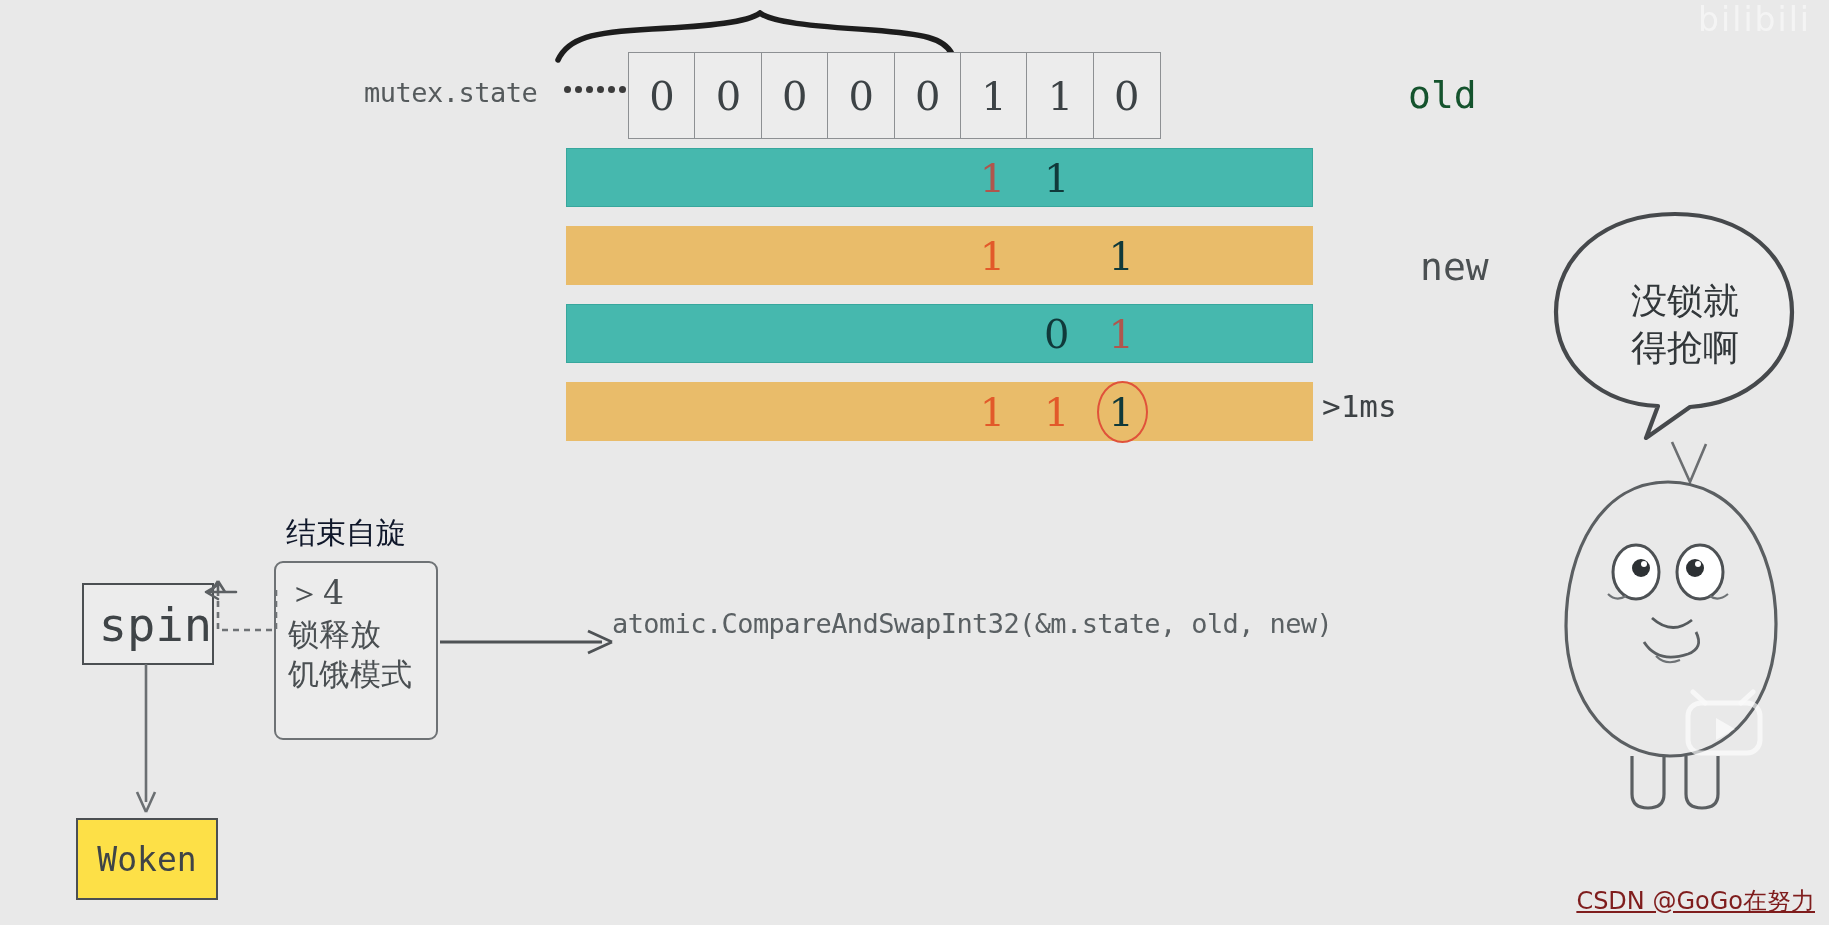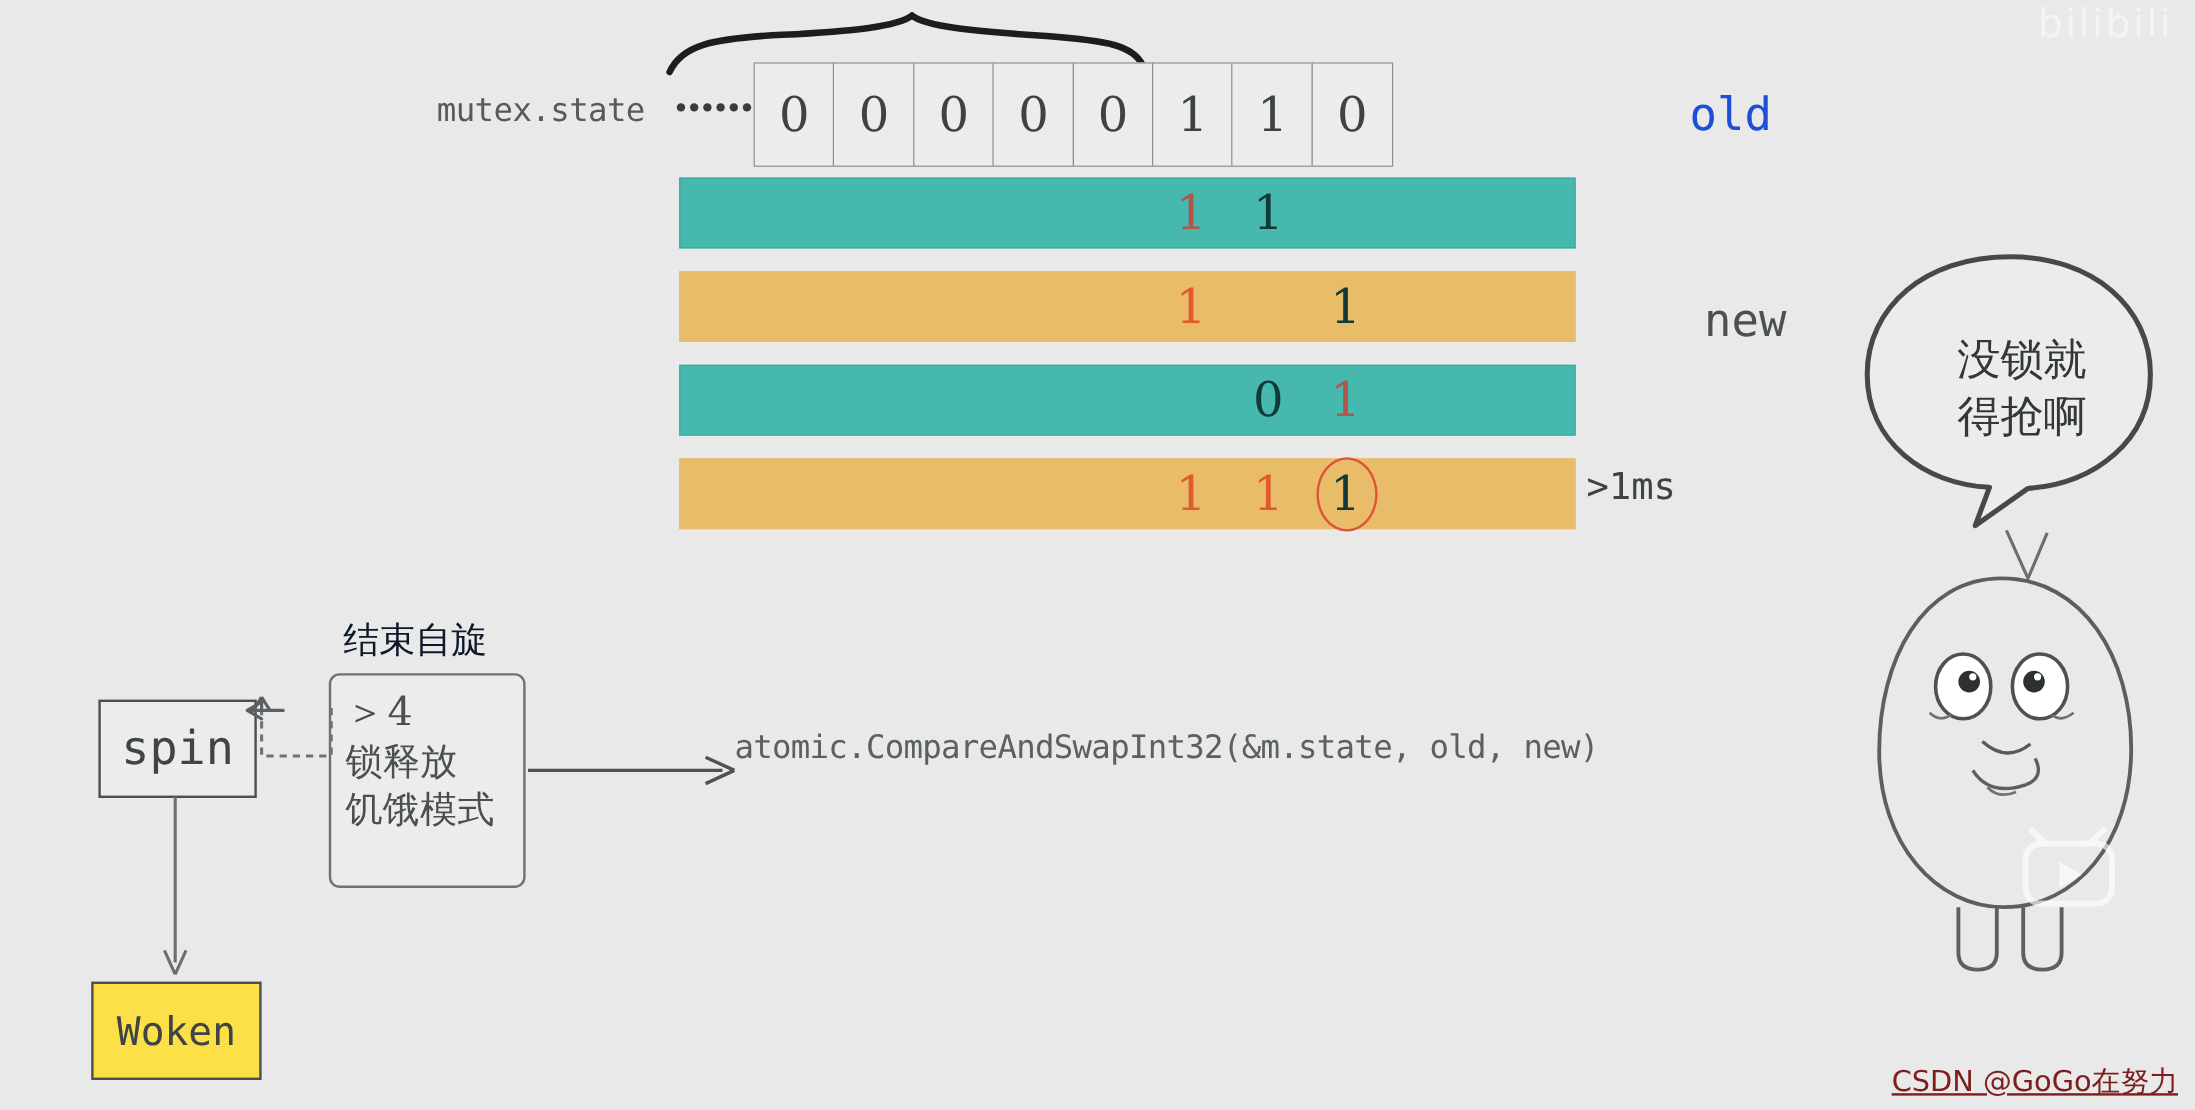--- a/index.html
+++ b/index.html
@@ -91,42 +91,42 @@
     position: absolute; left: 2px; top: -1px;
     width: 47px; height: 58px;
     border: 2.6px solid #e0523a;
     border-radius: 50%;
   }
 
   
   #label-old {
     left: 1408px; top: 73px;
     font-family: "DejaVu Sans Mono", monospace;
-    font-size: 38px; color: #1d4ed8;
+    font-size: 38px; color: #14532d;
   }
   #label-new {
     left: 1420px; top: 245px;
     font-family: "DejaVu Sans Mono", monospace;
     font-size: 38px; color: #4b5052;
   }
   #label-1ms {
     left: 1322px; top: 388px;
     font-family: "DejaVu Sans Mono", monospace;
     font-size: 31px; color: #3d4245;
   }
 
   
   #spin-box {
     left: 82px; top: 583px;
     width: 128px; height: 78px;
     border: 2.4px solid #4b4f52;
     background: #ececec;
-    display: flex; align-items: center; justify-content: center;
-    font-family: "DejaVu Sans Mono", monospace;
-    font-size: 39px; color: #3f4447;
+    display: flex; align-items: center; justify-content: flex-end;
+    font-family: "DejaVu Sans Mono", monospace;
+    font-size: 47px; color: #3f4447;
   }
   #woken-box {
     left: 76px; top: 818px;
     width: 138px; height: 78px;
     border: 2.4px solid #4b4f52;
     background: #fde047;
     display: flex; align-items: center; justify-content: center;
     font-family: "DejaVu Sans Mono", monospace;
     font-size: 33px; color: #3f4447;
   }

